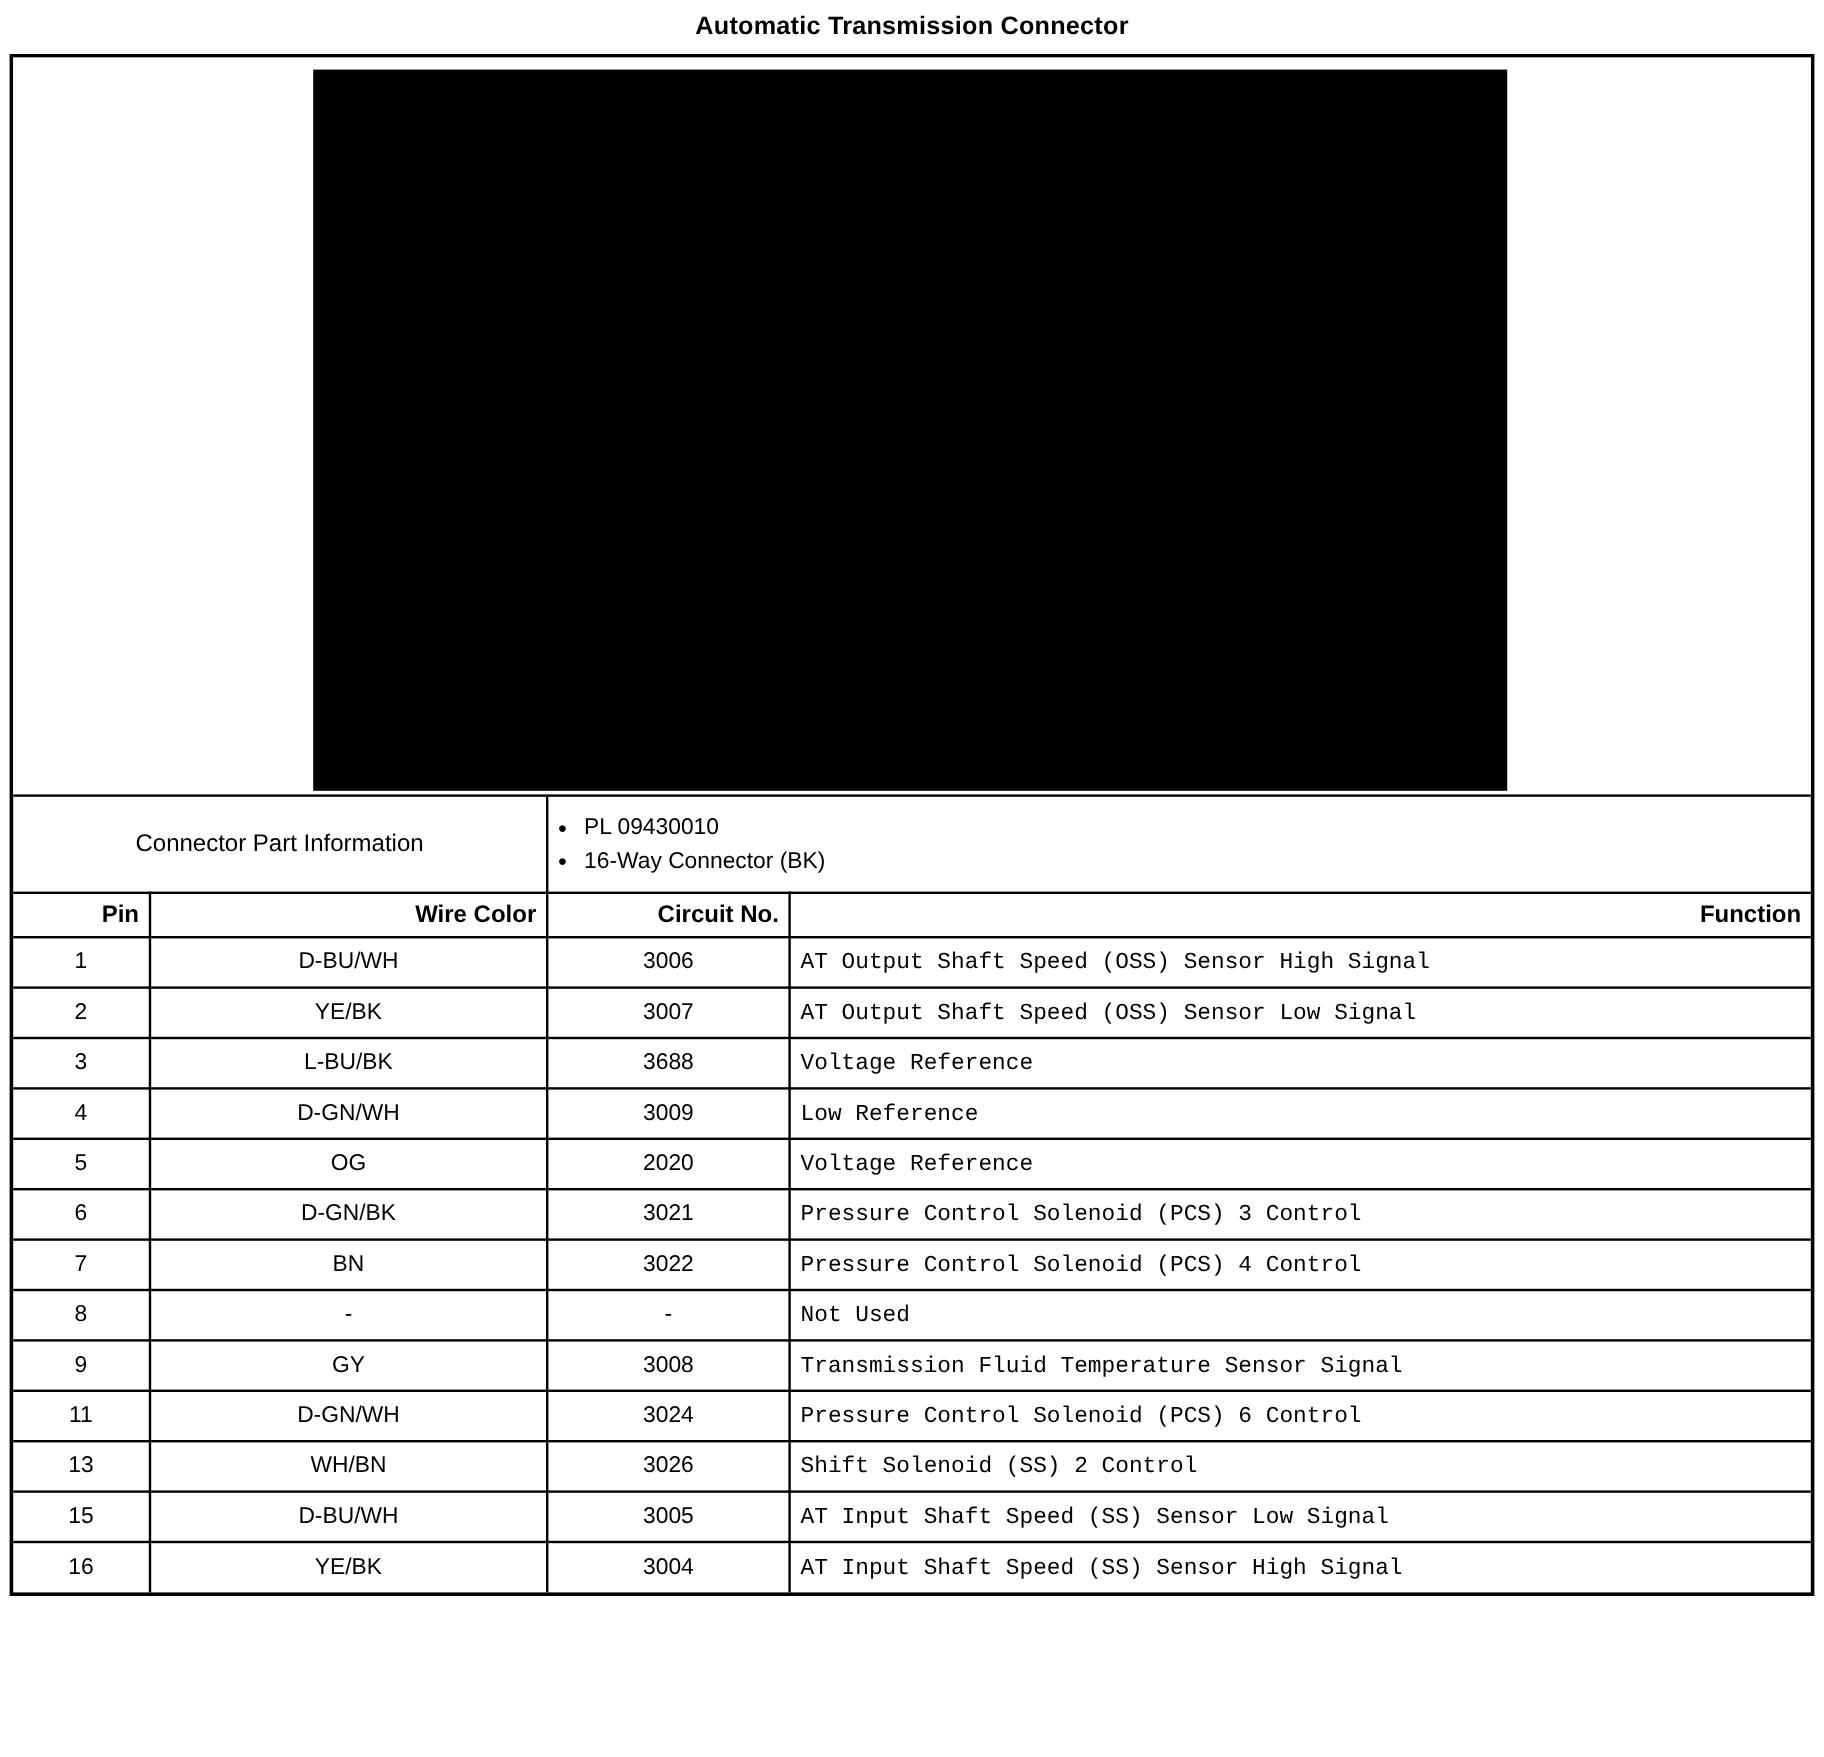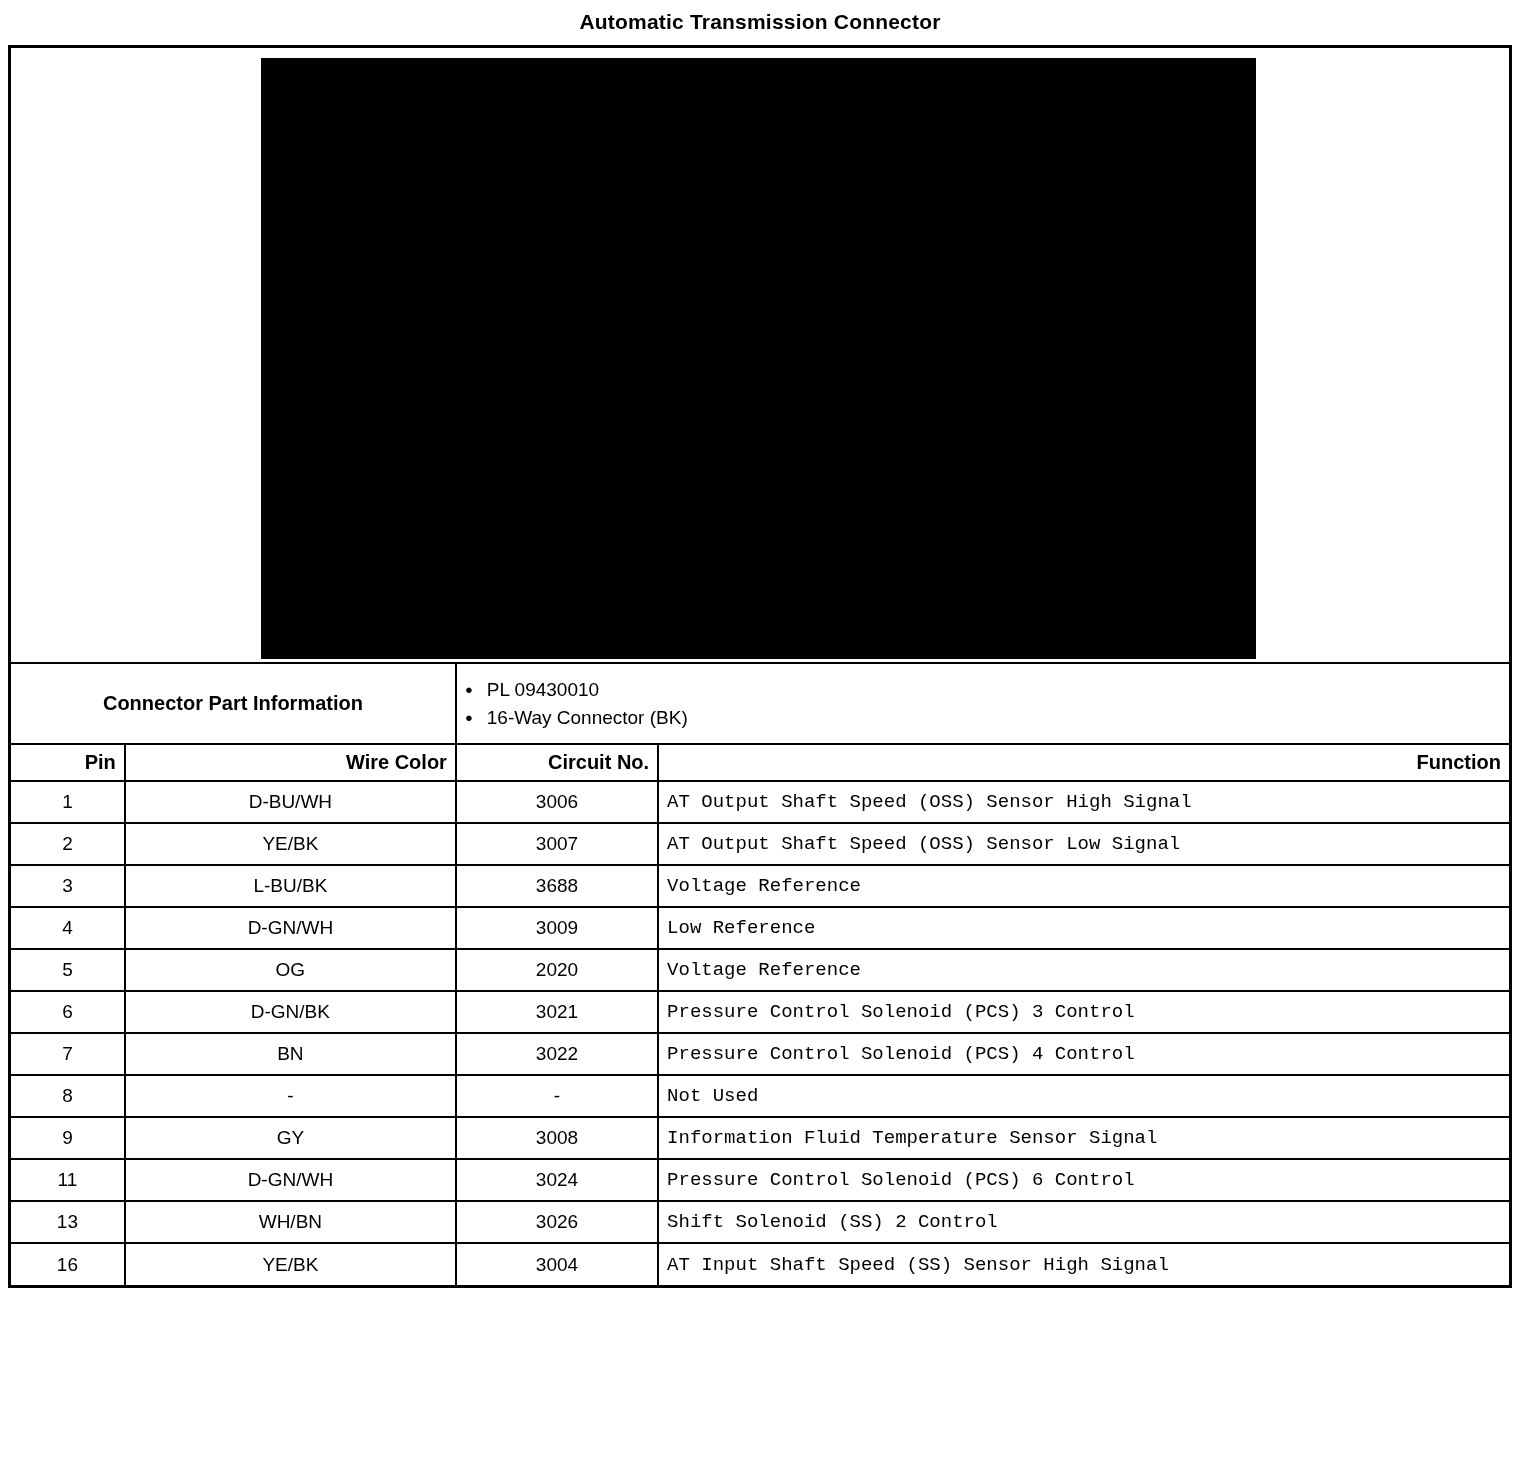--- a/index.html
+++ b/index.html
@@ -51,21 +51,21 @@
     padding: 4px 8px;
   }
 
   col.col-pin      { width: 7.6%; }
   col.col-wire     { width: 22.1%; }
   col.col-circuit  { width: 13.5%; }
   col.col-function { width: 56.8%; }
 
   .part-info-row td { height: 80px; }
   .part-info-label {
-    font-weight: bold;
+    font-weight: normal;
     text-align: center;
     vertical-align: middle;
     font-size: 20px;
   }
   .part-info-bullets {
     vertical-align: middle;
     padding-left: 14px;
   }
   .bullet-line {
     display: flex;
@@ -175,35 +175,41 @@
         <tr>
           <td class="col-pin">8</td>
           <td class="col-wire">-</td>
           <td class="col-circuit">-</td>
           <td class="col-function">Not Used</td>
         </tr>
         <tr>
           <td class="col-pin">9</td>
           <td class="col-wire">GY</td>
           <td class="col-circuit">3008</td>
-          <td class="col-function">Information Fluid Temperature Sensor Signal</td>
+          <td class="col-function">Transmission Fluid Temperature Sensor Signal</td>
         </tr>
         <tr>
           <td class="col-pin">11</td>
           <td class="col-wire">D-GN/WH</td>
           <td class="col-circuit">3024</td>
           <td class="col-function">Pressure Control Solenoid (PCS) 6 Control</td>
         </tr>
         <tr>
           <td class="col-pin">13</td>
           <td class="col-wire">WH/BN</td>
           <td class="col-circuit">3026</td>
           <td class="col-function">Shift Solenoid (SS) 2 Control</td>
         </tr>
         <tr>
+          <td class="col-pin">15</td>
+          <td class="col-wire">D-BU/WH</td>
+          <td class="col-circuit">3005</td>
+          <td class="col-function">AT Input Shaft Speed (SS) Sensor Low Signal</td>
+        </tr>
+        <tr>
           <td class="col-pin">16</td>
           <td class="col-wire">YE/BK</td>
           <td class="col-circuit">3004</td>
           <td class="col-function">AT Input Shaft Speed (SS) Sensor High Signal</td>
         </tr>
       </tbody>
   </table>
 
 </div>
 

